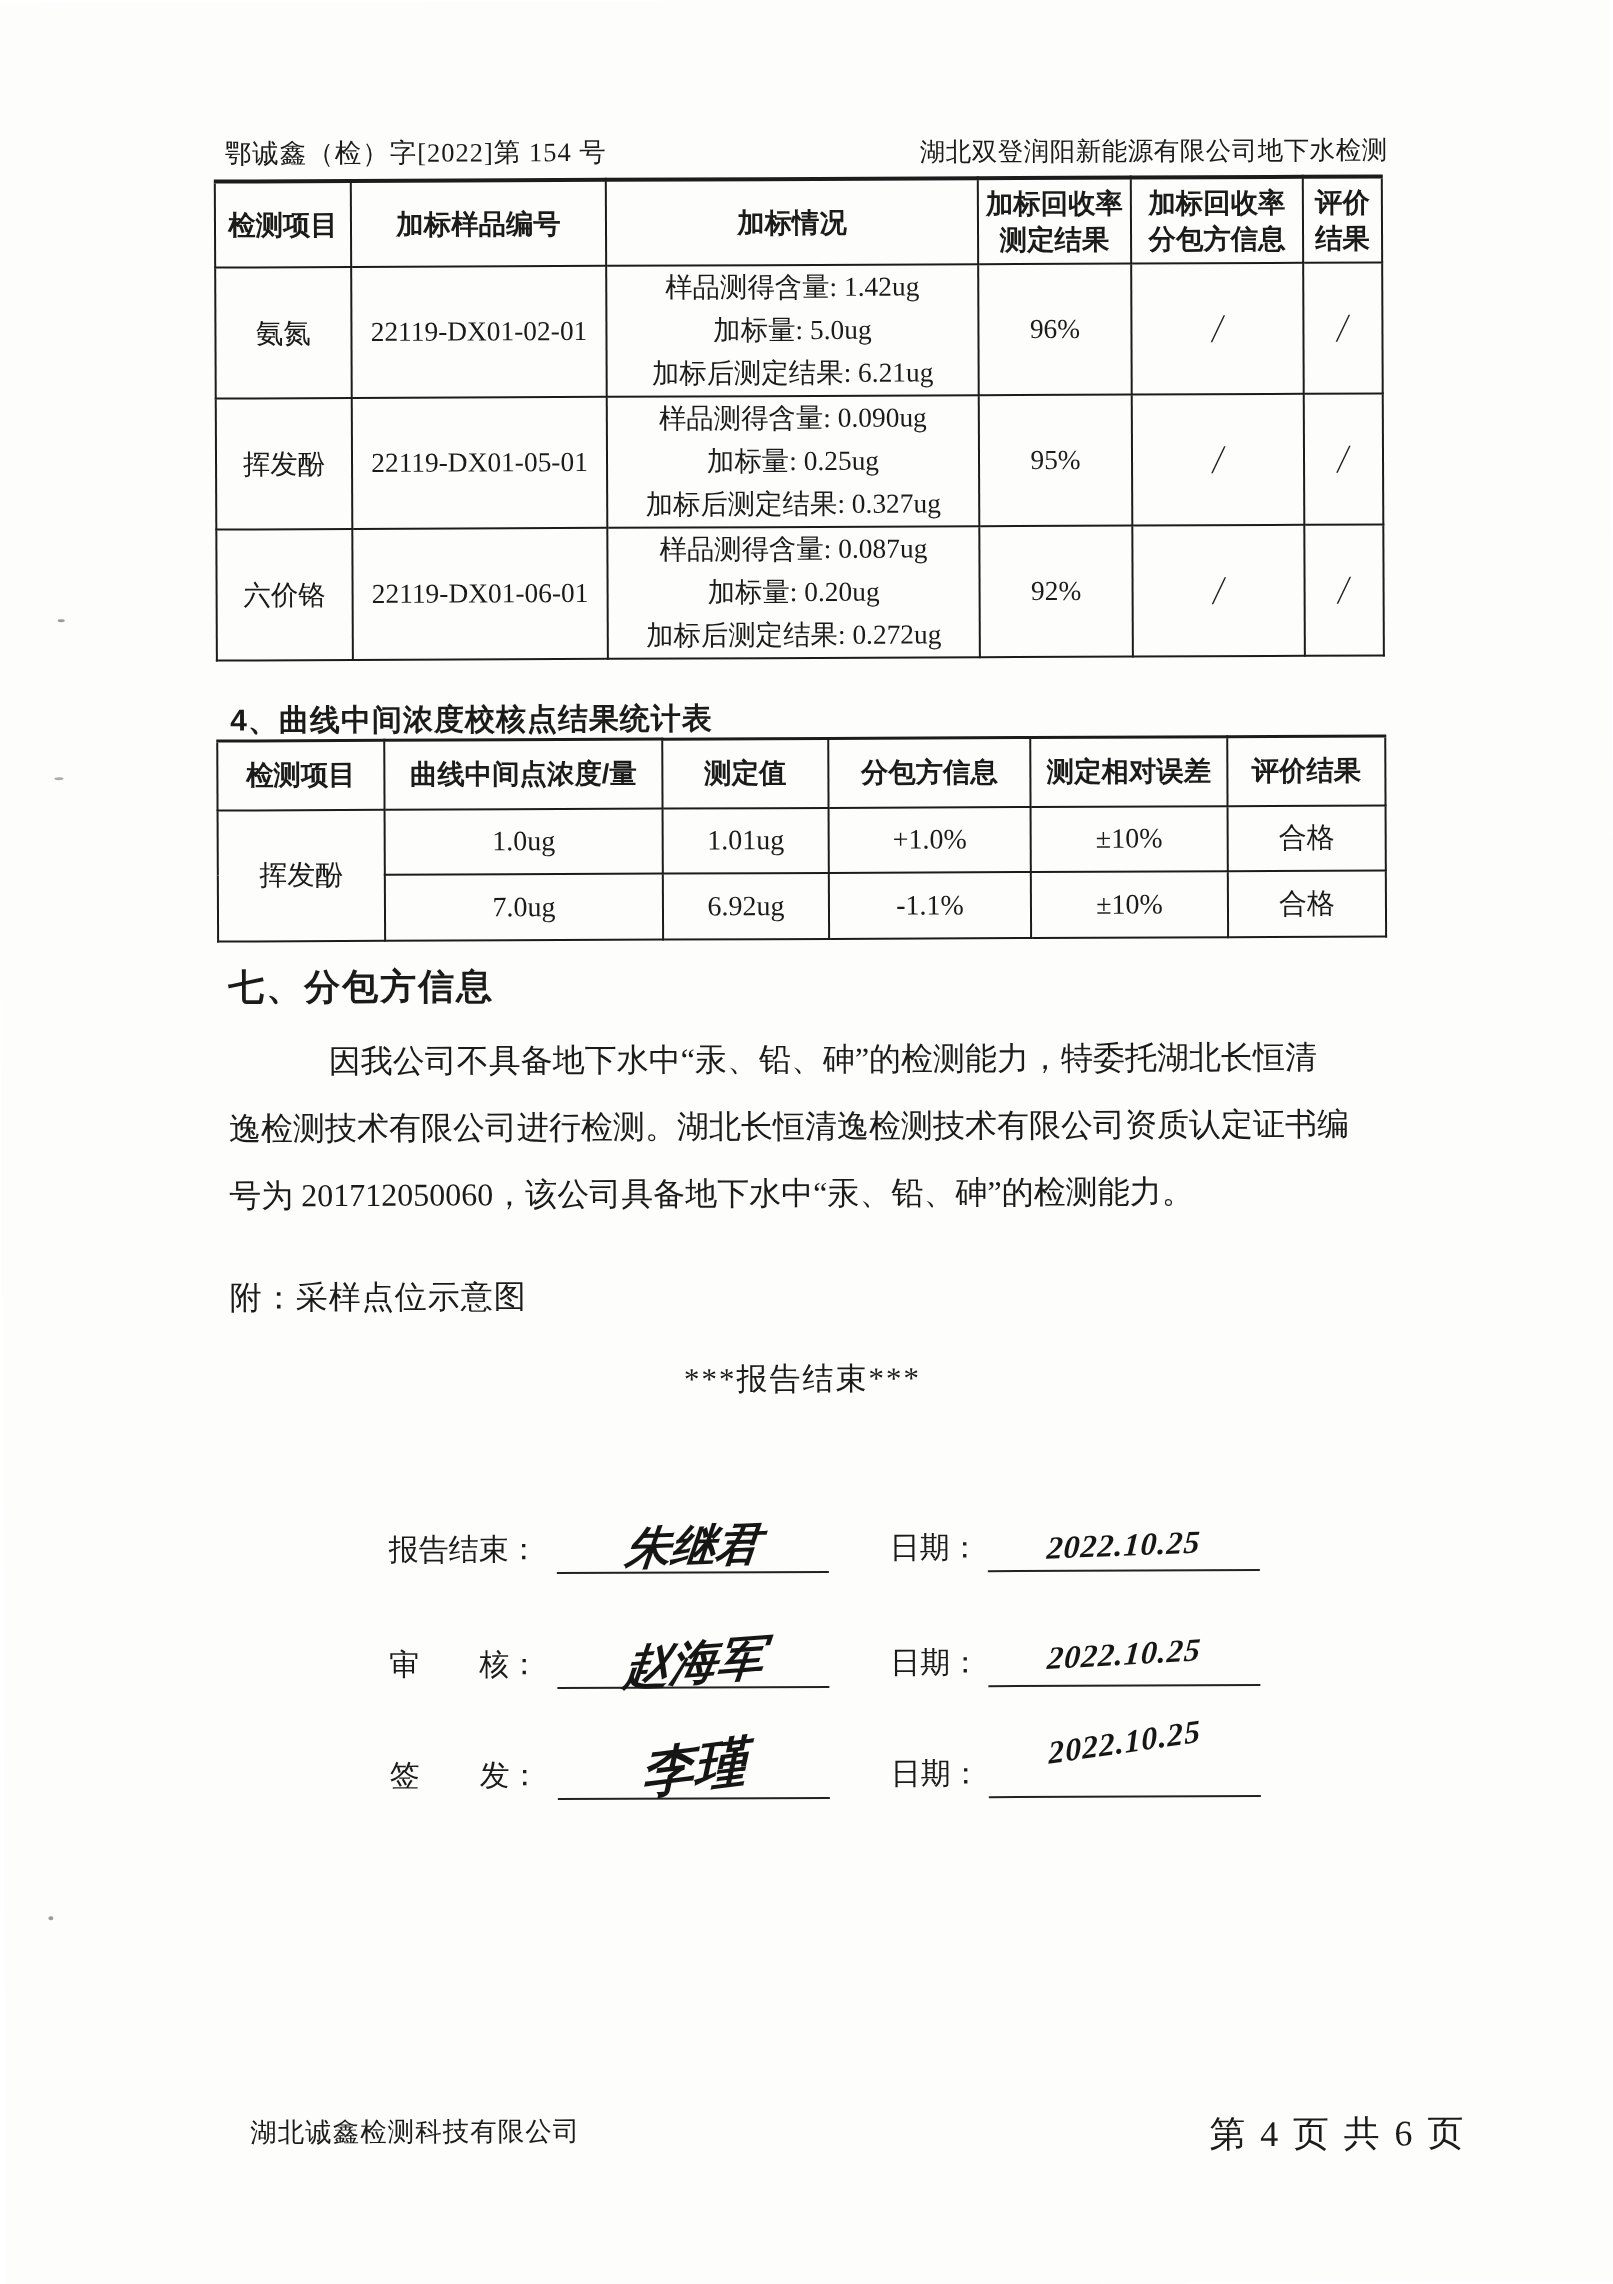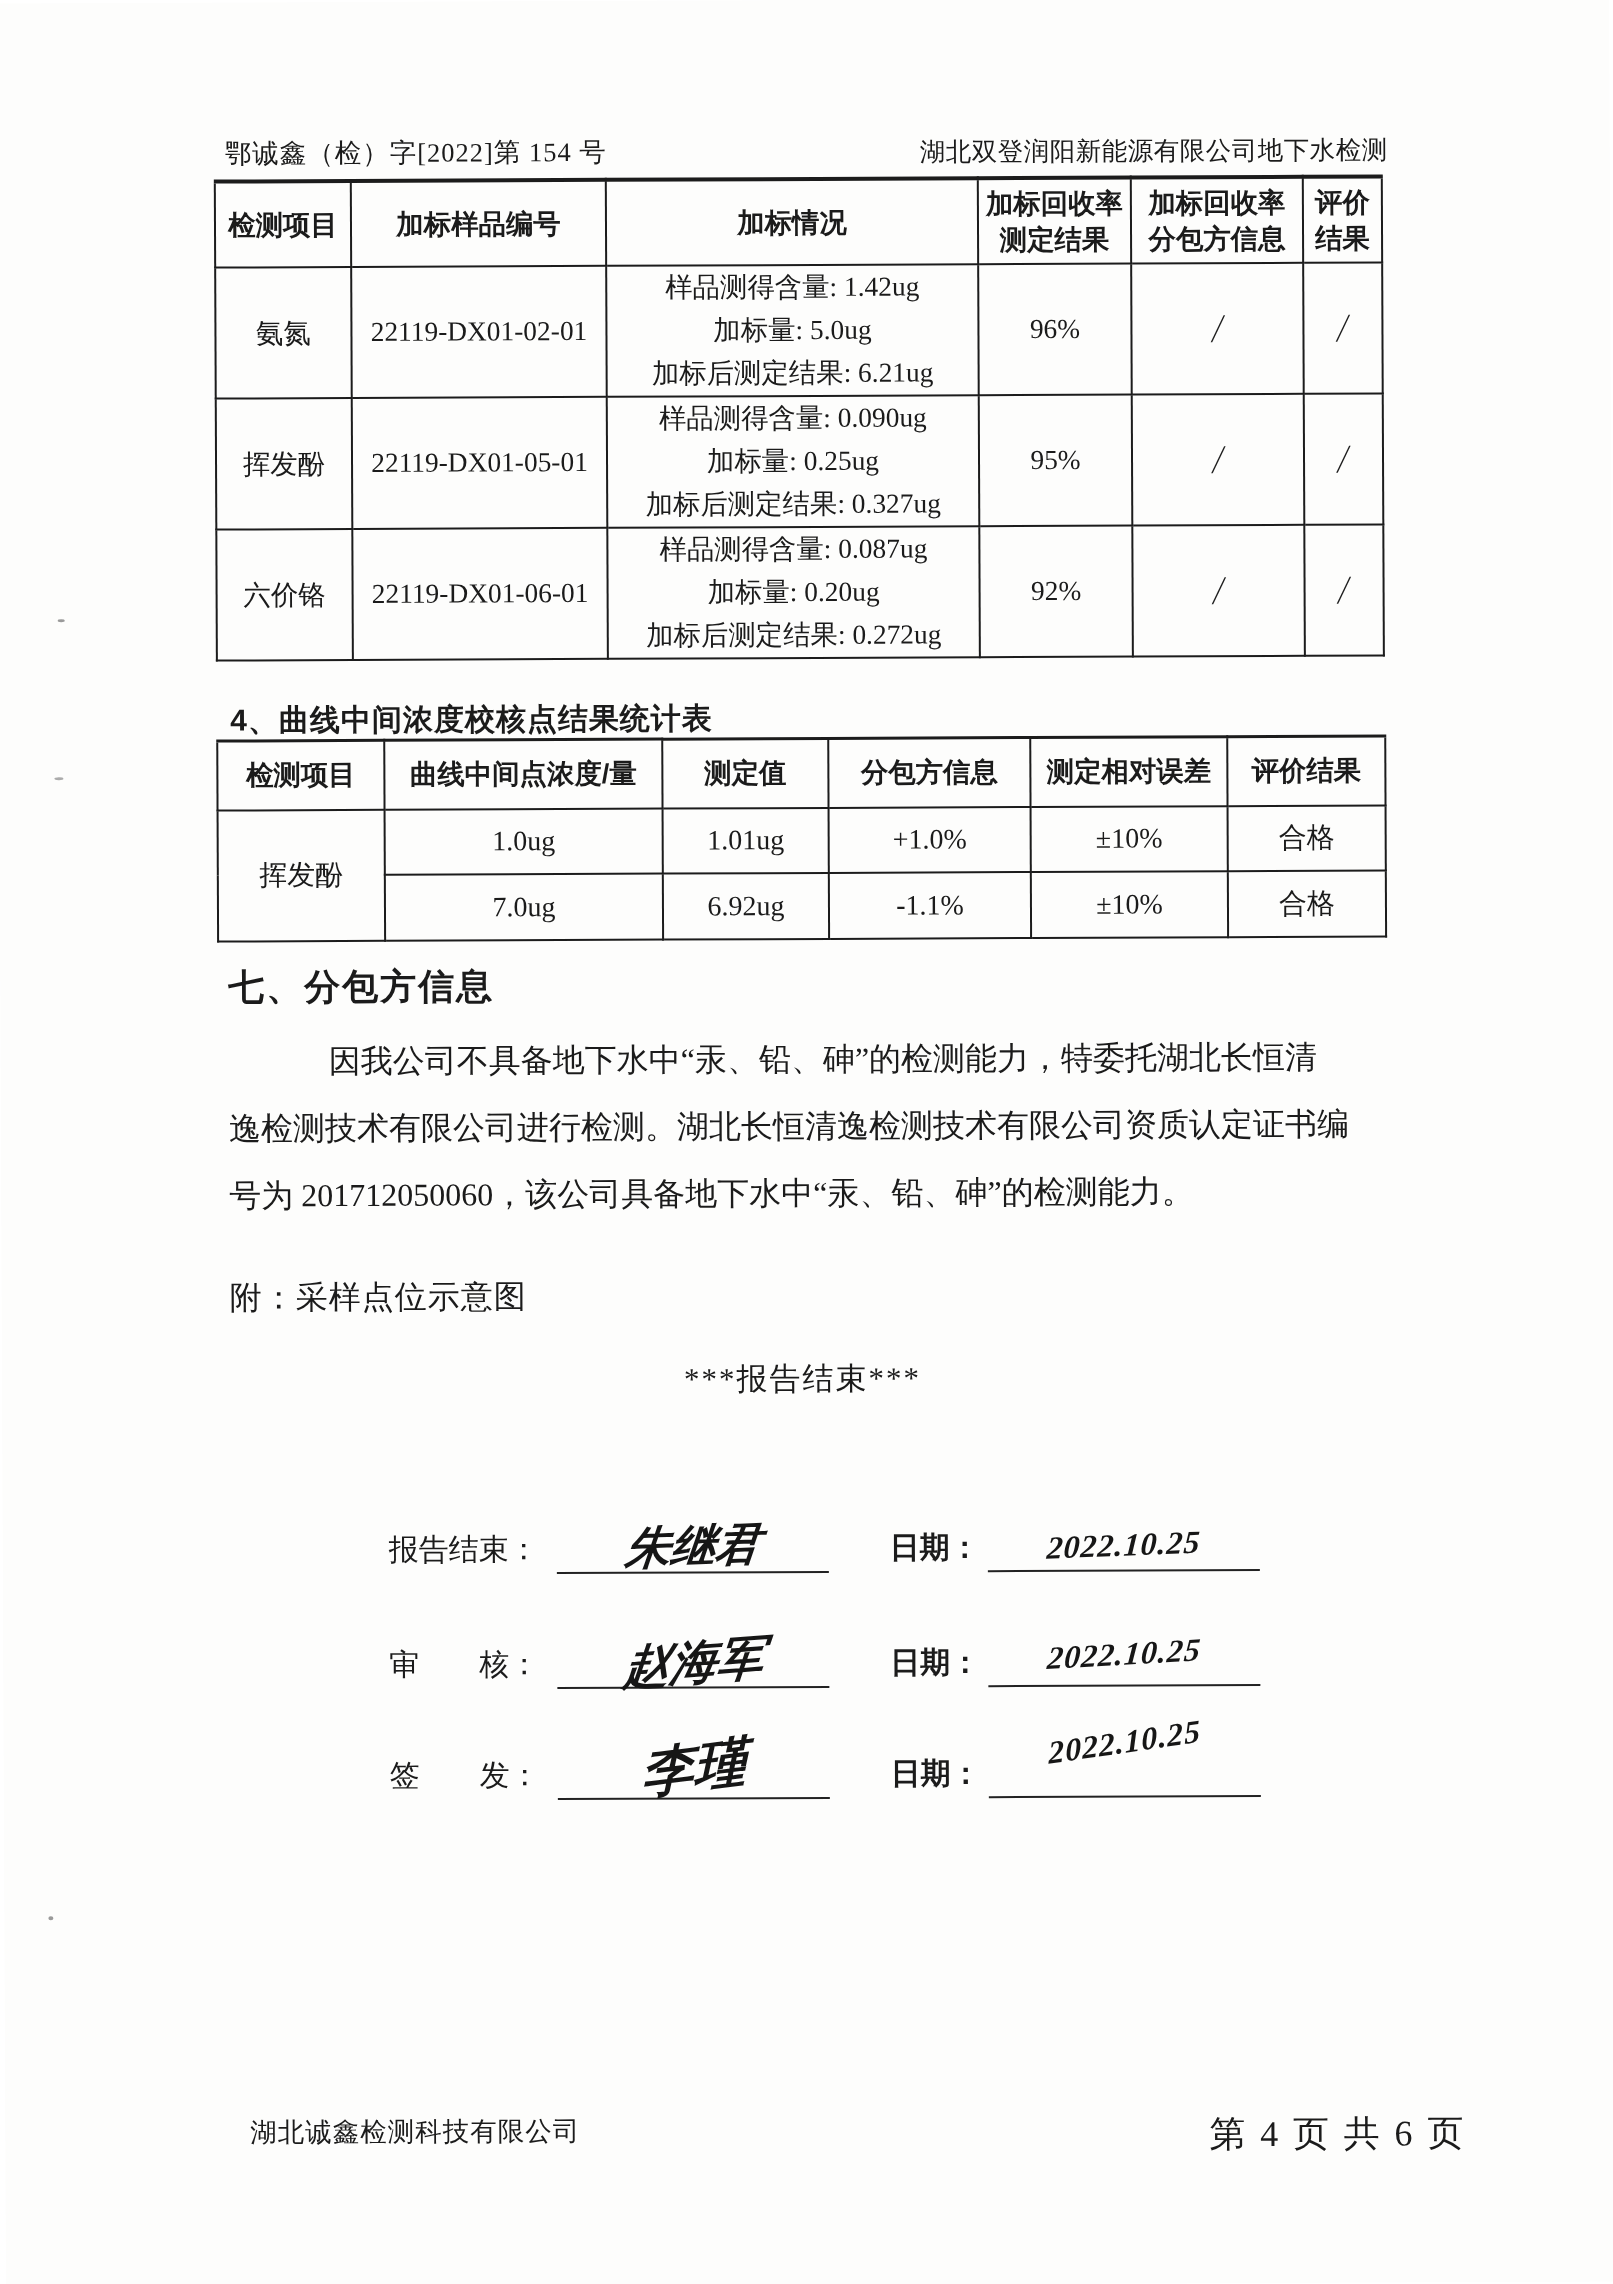--- a/index.html
+++ b/index.html
@@ -37,21 +37,21 @@
   .para .pline{white-space:nowrap;height:67px;}
   .para .indent{display:inline-block;width:100px;}
   .para .b{font-weight:400;}
 
   .attach-note{position:absolute;left:228px;top:1274px;font-size:32px;letter-spacing:1px;white-space:nowrap;}
   .report-end{position:absolute;left:217px;top:1358px;width:1167px;text-align:center;font-size:31px;letter-spacing:2px;}
 
   
   .sig-row{position:absolute;left:0;width:1613px;height:93px;}
   .sig-row .lab{position:absolute;left:386px;top:13.7px;font-size:30px;white-space:pre;}
-  .sig-row .dlab{position:absolute;left:887px;top:13.7px;font-size:30px;font-weight:bold;}
+  .sig-row .dlab{position:absolute;left:887px;top:13.7px;font-size:30px;}
   .sig-line,.date-line{position:absolute;top:0;height:57px;border-bottom:2.9px solid #222;text-align:center;}
   .sig-line{left:554px;width:272px;}
   .date-line{left:985px;width:272px;}
   .hw{display:inline-block;font-style:italic;font-weight:700;color:#161616;}
   .hw.name{font-size:45px;transform:rotate(-2deg) skewX(-8deg);margin-top:2px;}
   .hw.date{font-size:32px;transform:rotate(-2deg) skewX(-6deg);margin-top:13.7px;letter-spacing:1px;}
   #sig2 .hw.name{transform:rotate(-4deg) skewX(-10deg);font-size:47px;}
   #sig2 .hw.date{transform:rotate(-3deg) skewX(-8deg);margin-top:7.8px;}
   #sig3 .hw.name{font-size:53px;transform:rotate(-7deg) skewX(-6deg);margin-top:-7.8px;}
   #sig3 .hw.date{transform:translateY(-29px) rotate(-8deg) skewX(-6deg);}

